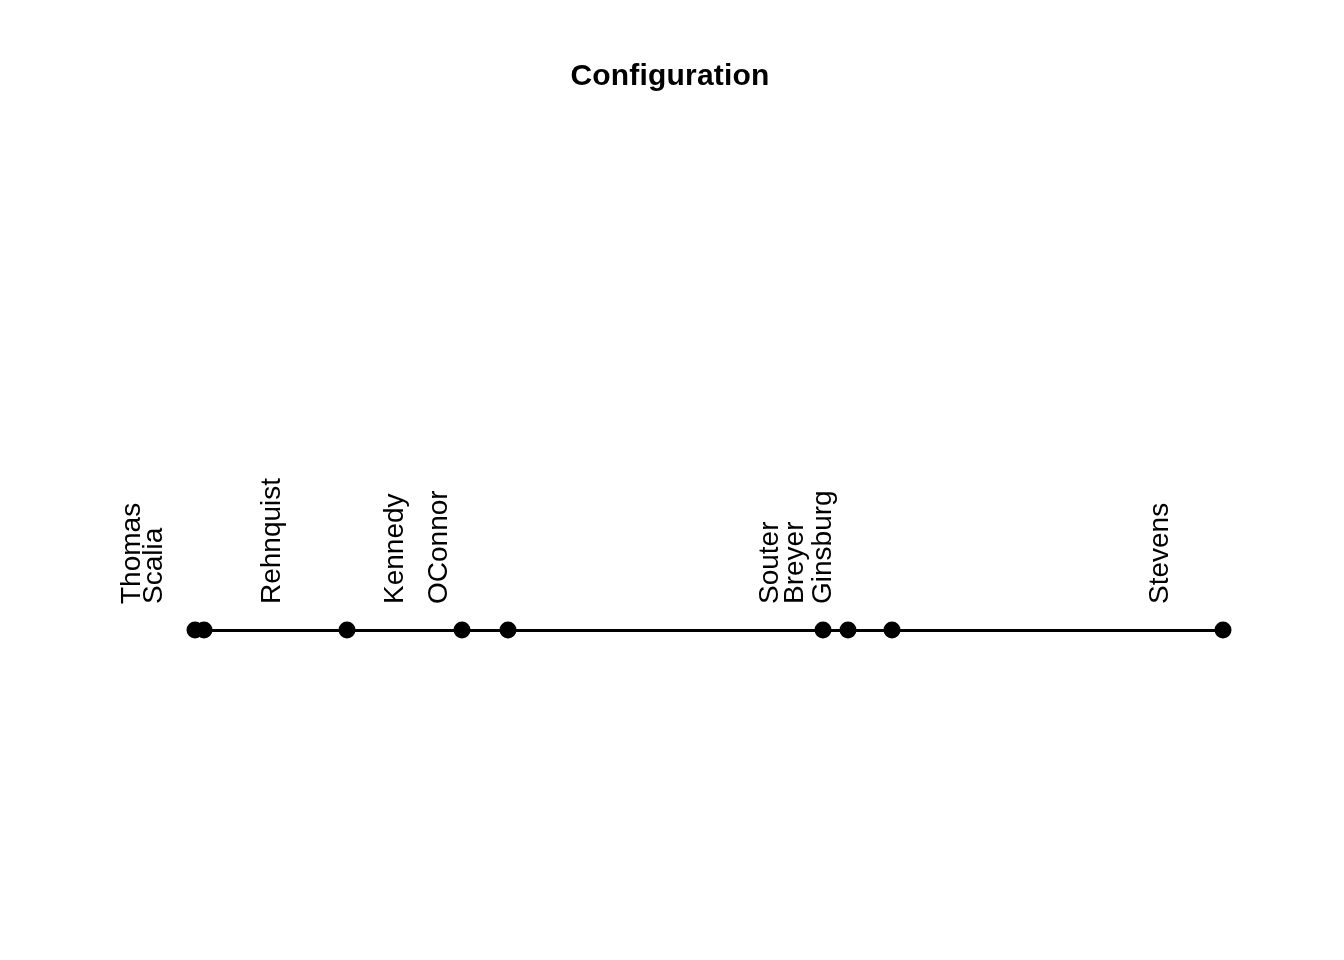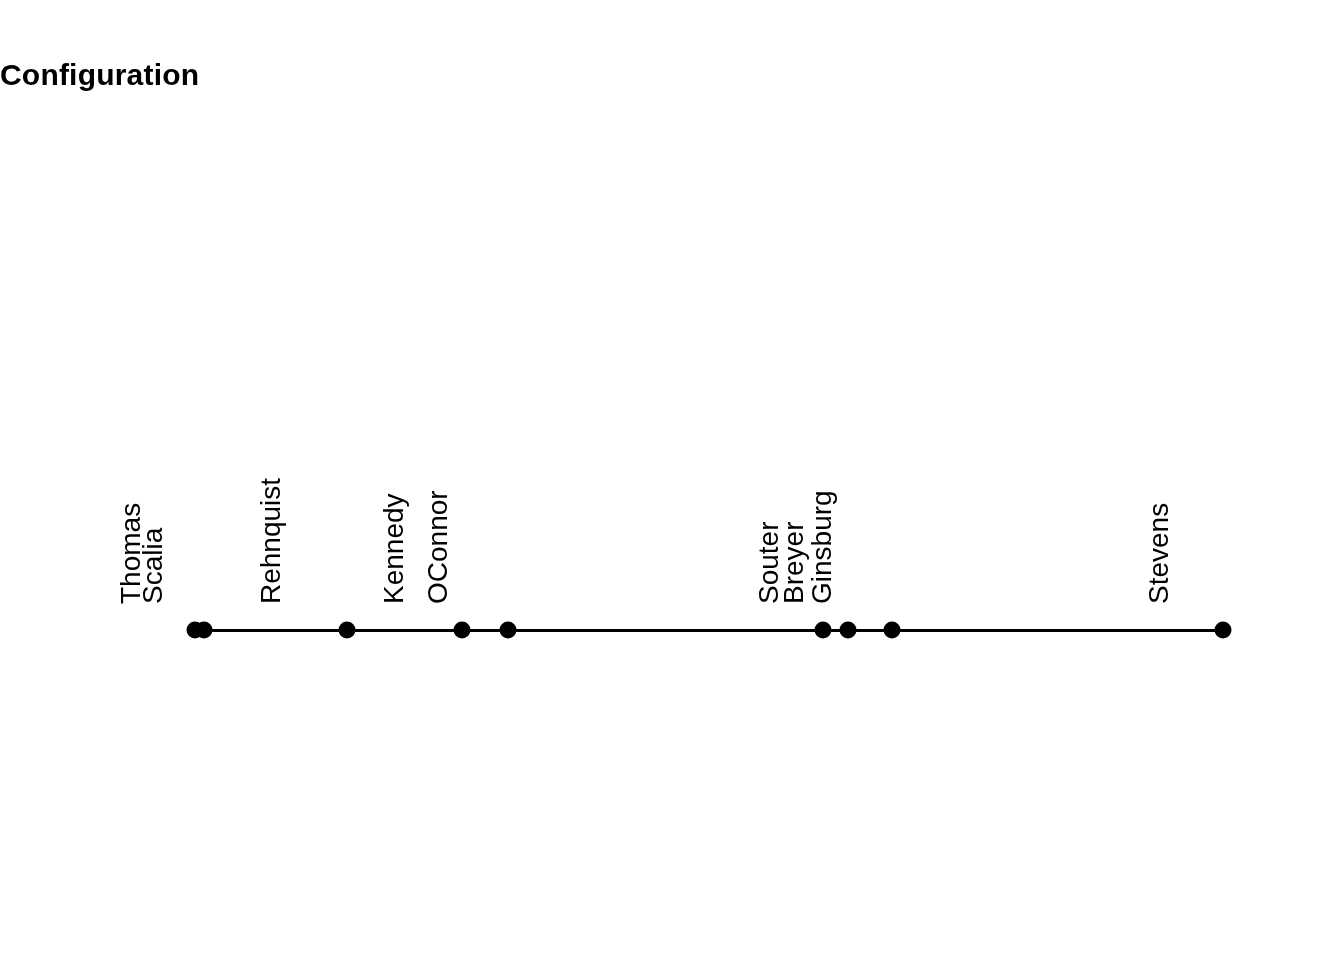--- a/index.html
+++ b/index.html
@@ -14,21 +14,21 @@
     background: #ffffff;
     overflow: hidden;
     font-family: "Liberation Sans", sans-serif;
     -webkit-font-smoothing: antialiased;
   }
   #plot-title {
     position: absolute;
     left: 0;
     right: 4px;
     top: 58px;
-    text-align: left;
+    text-align: center;
     font-family: "Liberation Sans", sans-serif;
     font-size: 30px;
     font-weight: bold;
     color: #000000;
     letter-spacing: 0.2px;
   }
   #axis-line {
     position: absolute;
     height: 3px;
     background: #000000;

